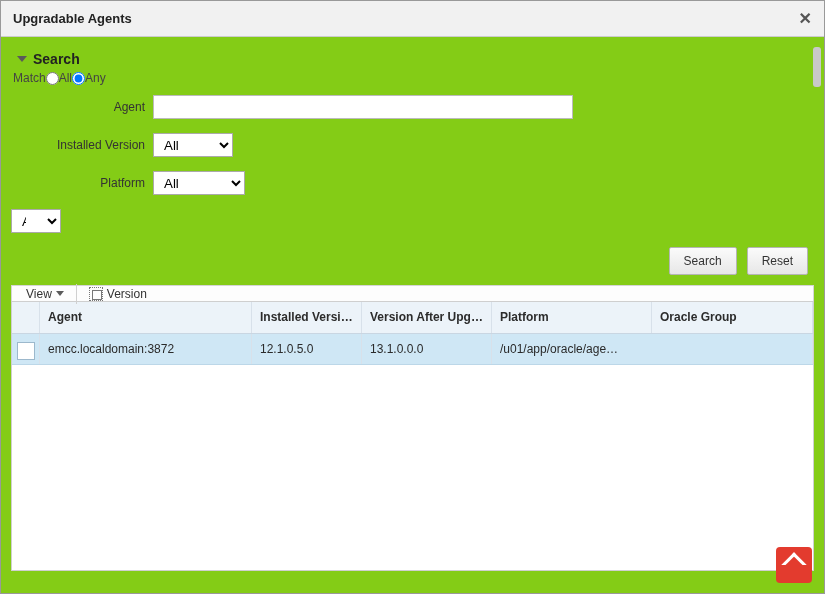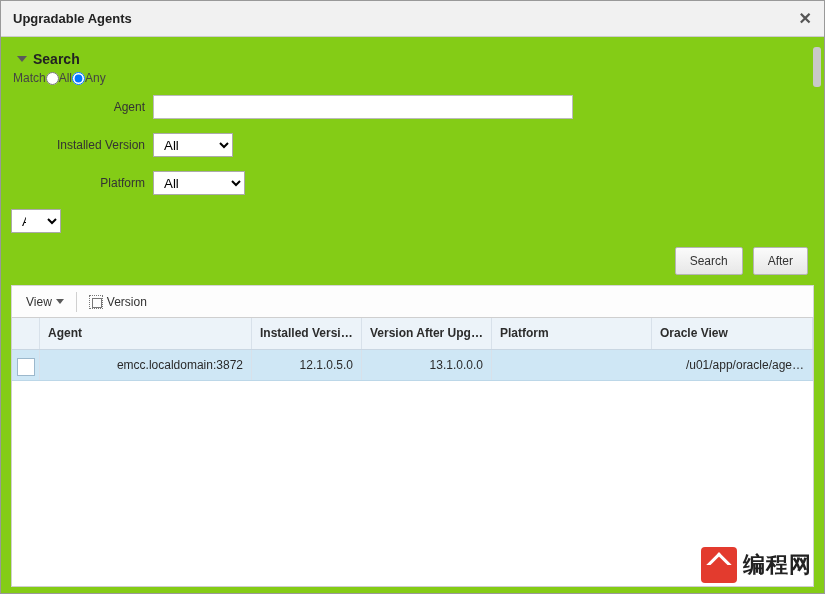--- a/index.html
+++ b/index.html
@@ -17,31 +17,31 @@
 .match-row { margin-left: 2px; margin-bottom: 10px; display: flex; align-items: center; color: #444; }
 .form-row { display: flex; align-items: center; margin-bottom: 14px; }
 .form-label { width: 142px; text-align: right; padding-right: 8px; color: #333; }
 input.text-input { width: 420px; height: 24px; border: 1px solid #bbb; padding: 2px 5px; background: #fff; }
 select.sel { height: 24px; border: 1px solid #aaa; background: #fff; padding: 1px 18px 1px 6px; appearance: auto; }
 .sel-w1 { width: 80px; }
 .sel-w2 { width: 92px; }
 .sel-w3 { width: 50px; }
 .btn-row { display: flex; justify-content: flex-end; gap: 10px; margin: 6px 6px 10px 0; }
 button.btn { height: 28px; padding: 0 14px; border: 1px solid #b5b5b5; background: linear-gradient(#fbfbfb,#e7e7e7); border-radius: 2px; cursor: pointer; color: #333; font-size: 12px; }
-.toolbar { display: flex; align-items: center; gap: 0; border: 1px solid #d5d5d5; border-bottom: none; background: #fdfdfd; height: 32px; padding-left: 6px; }
+.toolbar { display: flex; align-items: center; gap: 0; border: 1px solid #d5d5d5; border-bottom: none; background: #fdfdfd; height: 16px; padding-left: 6px; }
 .tool-item { display: flex; align-items: center; gap: 4px; padding: 3px 8px; cursor: pointer; color: #333; }
 .dd-arrow { width: 0; height: 0; border-top: 5px solid #5a5a5a; border-left: 4px solid transparent; border-right: 4px solid transparent; }
 .vr { width: 1px; height: 20px; background: #d0d0d0; margin: 0 4px; }
 .detach-ico { width: 14px; height: 14px; border: 1px dotted #777; display: inline-block; position: relative; }
 .detach-ico::after { content: ''; position: absolute; top: 2px; left: 2px; width: 8px; height: 8px; border: 1px solid #777; }
 .grid { border: 1px solid #cfcfcf; background: #fff; height: 270px; overflow: hidden; }
 .grid-header { display: flex; background: #ecf3f9; border-bottom: 1px solid #c9d6e2; }
 .gh, .gc { padding: 8px 8px; font-size: 12px; border-right: 1px solid #d8e1ea; overflow: hidden; text-overflow: ellipsis; white-space: nowrap; }
 .gh { font-weight: bold; color: #2c2c2c; line-height: 1.25; }
-.grid-row { display: flex; background: #cfe7f5; border-bottom: 1px solid #bcd7e8; text-align: right; }
+.grid-row { display: flex; background: #cfe7f5; border-bottom: 1px solid #bcd7e8; }
 .gc { color: #2a2a2a; }
 .c0 { width: 28px; flex: 0 0 28px; padding: 4px; }
 .c1 { width: 212px; flex: 0 0 212px; }
 .c2 { width: 110px; flex: 0 0 110px; }
 .c3 { width: 130px; flex: 0 0 130px; }
 .c4 { width: 160px; flex: 0 0 160px; }
 .c5 { flex: 1; }
 .sel-box { width: 18px; height: 18px; border: 1px solid #9cb8cc; background: #fff; margin: 4px auto 0; }
 .watermark { position: absolute; right: 12px; bottom: 10px; display: flex; align-items: center; gap: 6px; }
 .wm-box { width: 36px; height: 36px; background: #e33b2e; border-radius: 4px; display: flex; align-items: center; justify-content: center; }
@@ -92,21 +92,21 @@
     </div>
 
     <div class="form-row">
       <select class="sel sel-w3">
         <option>All</option>
       </select>
     </div>
 
     <div class="btn-row">
       <button class="btn">Search</button>
-      <button class="btn">After</button>
+      <button class="btn">Reset</button>
     </div>
 
     <div class="toolbar">
       <div class="tool-item">
         <span>View</span>
         <span class="dd-arrow"></span>
       </div>
       <div class="vr"></div>
       <div class="tool-item">
         <span class="detach-ico"></span>
@@ -114,38 +114,37 @@
       </div>
     </div>
 
     <div class="grid">
       <div class="grid-header">
         <div class="gh c0"></div>
         <div class="gh c1">Agent</div>
         <div class="gh c2">Installed Version</div>
         <div class="gh c3">Version After Upgrade</div>
         <div class="gh c4">Platform</div>
-        <div class="gh c5">Oracle View</div>
+        <div class="gh c5">Oracle Group</div>
       </div>
       <div class="grid-row">
         <div class="gc c0">
             <div class="sel-box"></div>
           </div>
         <div class="gc c1">emcc.localdomain:3872</div>
         <div class="gc c2">12.1.0.5.0</div>
         <div class="gc c3">13.1.0.0.0</div>
         <div class="gc c5">/u01/app/oracle/age…</div>
       </div>
     </div>
 
     <div class="scroll-rail">
       <div class="scroll-thumb"></div>
     </div>
 
     <div class="watermark">
       <div class="wm-box">
           <div class="wm-inner"></div>
         </div>
-      <span class="wm-text">编程网</span>
     </div>
 
   </div>
 </div>
 
 </body></html>

